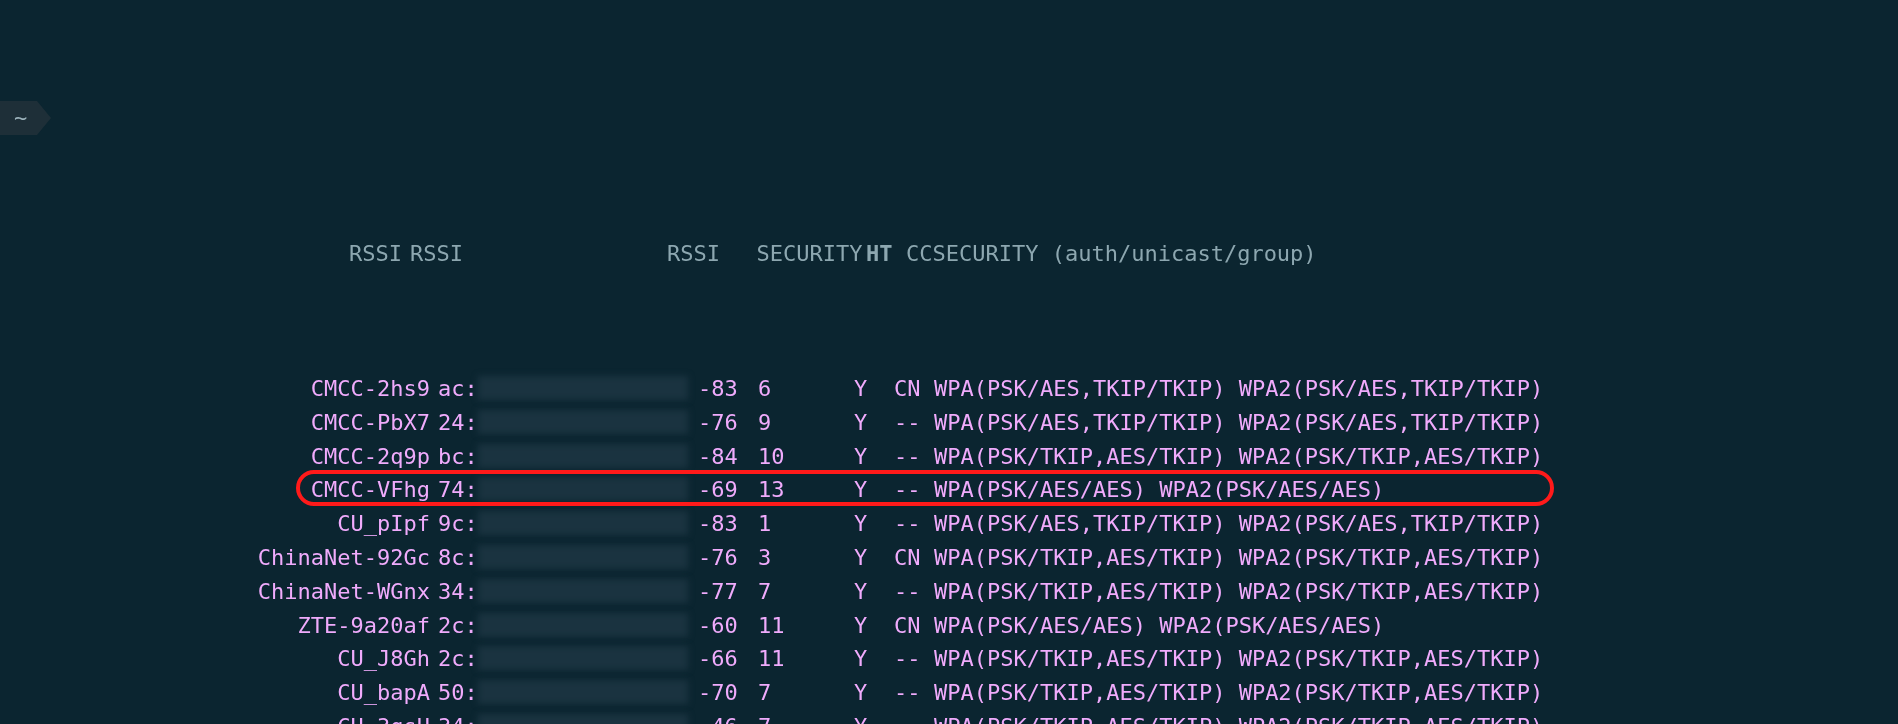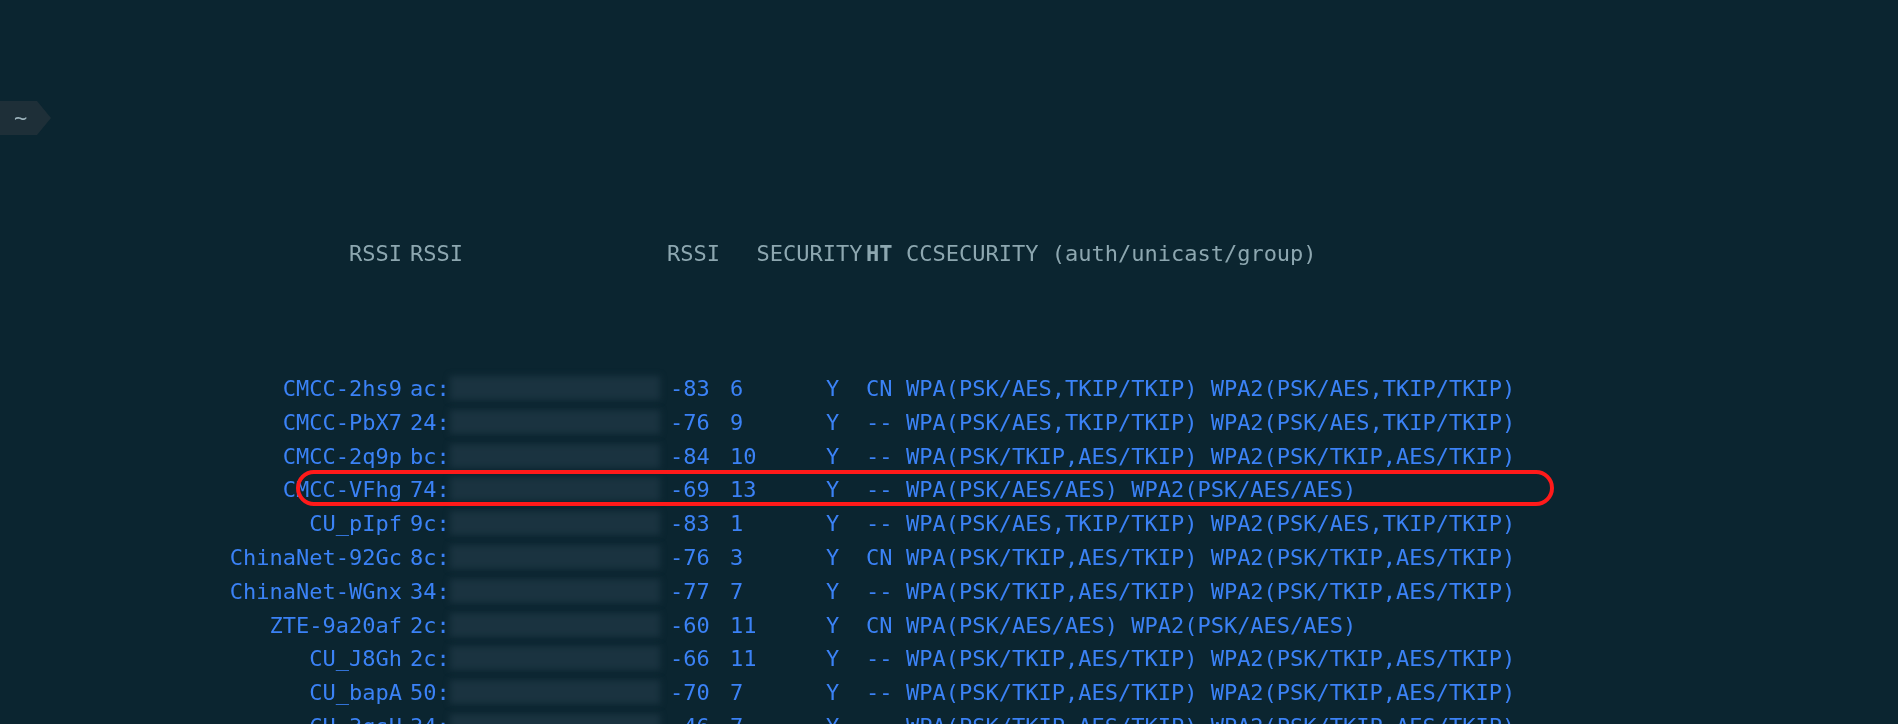--- a/index.html
+++ b/index.html
@@ -34,21 +34,21 @@
   .prompt-arrow {
     width: 0; height: 0;
     border-top: 17px solid transparent;
     border-bottom: 17px solid transparent;
     border-left: 14px solid #1e2f38;
     margin-right: 10px;
   }
   .sudo { color: #b9c244; text-decoration: underline; }
   .cmd  { color: #1fb2a6; }
   .hdr  { color: #8da7b0; }
-  .row  { color: #3b82f6; }
+  .row  { color: #f0abfc; padding-left: 28px; }
   .redact {
     display: inline-block;
     background: #1a3340;
     filter: blur(3px);
     height: 24px;
     vertical-align: -4px;
   }
   .highlight-wrap { position: relative; }
   .highlight-box {
     position: absolute;

